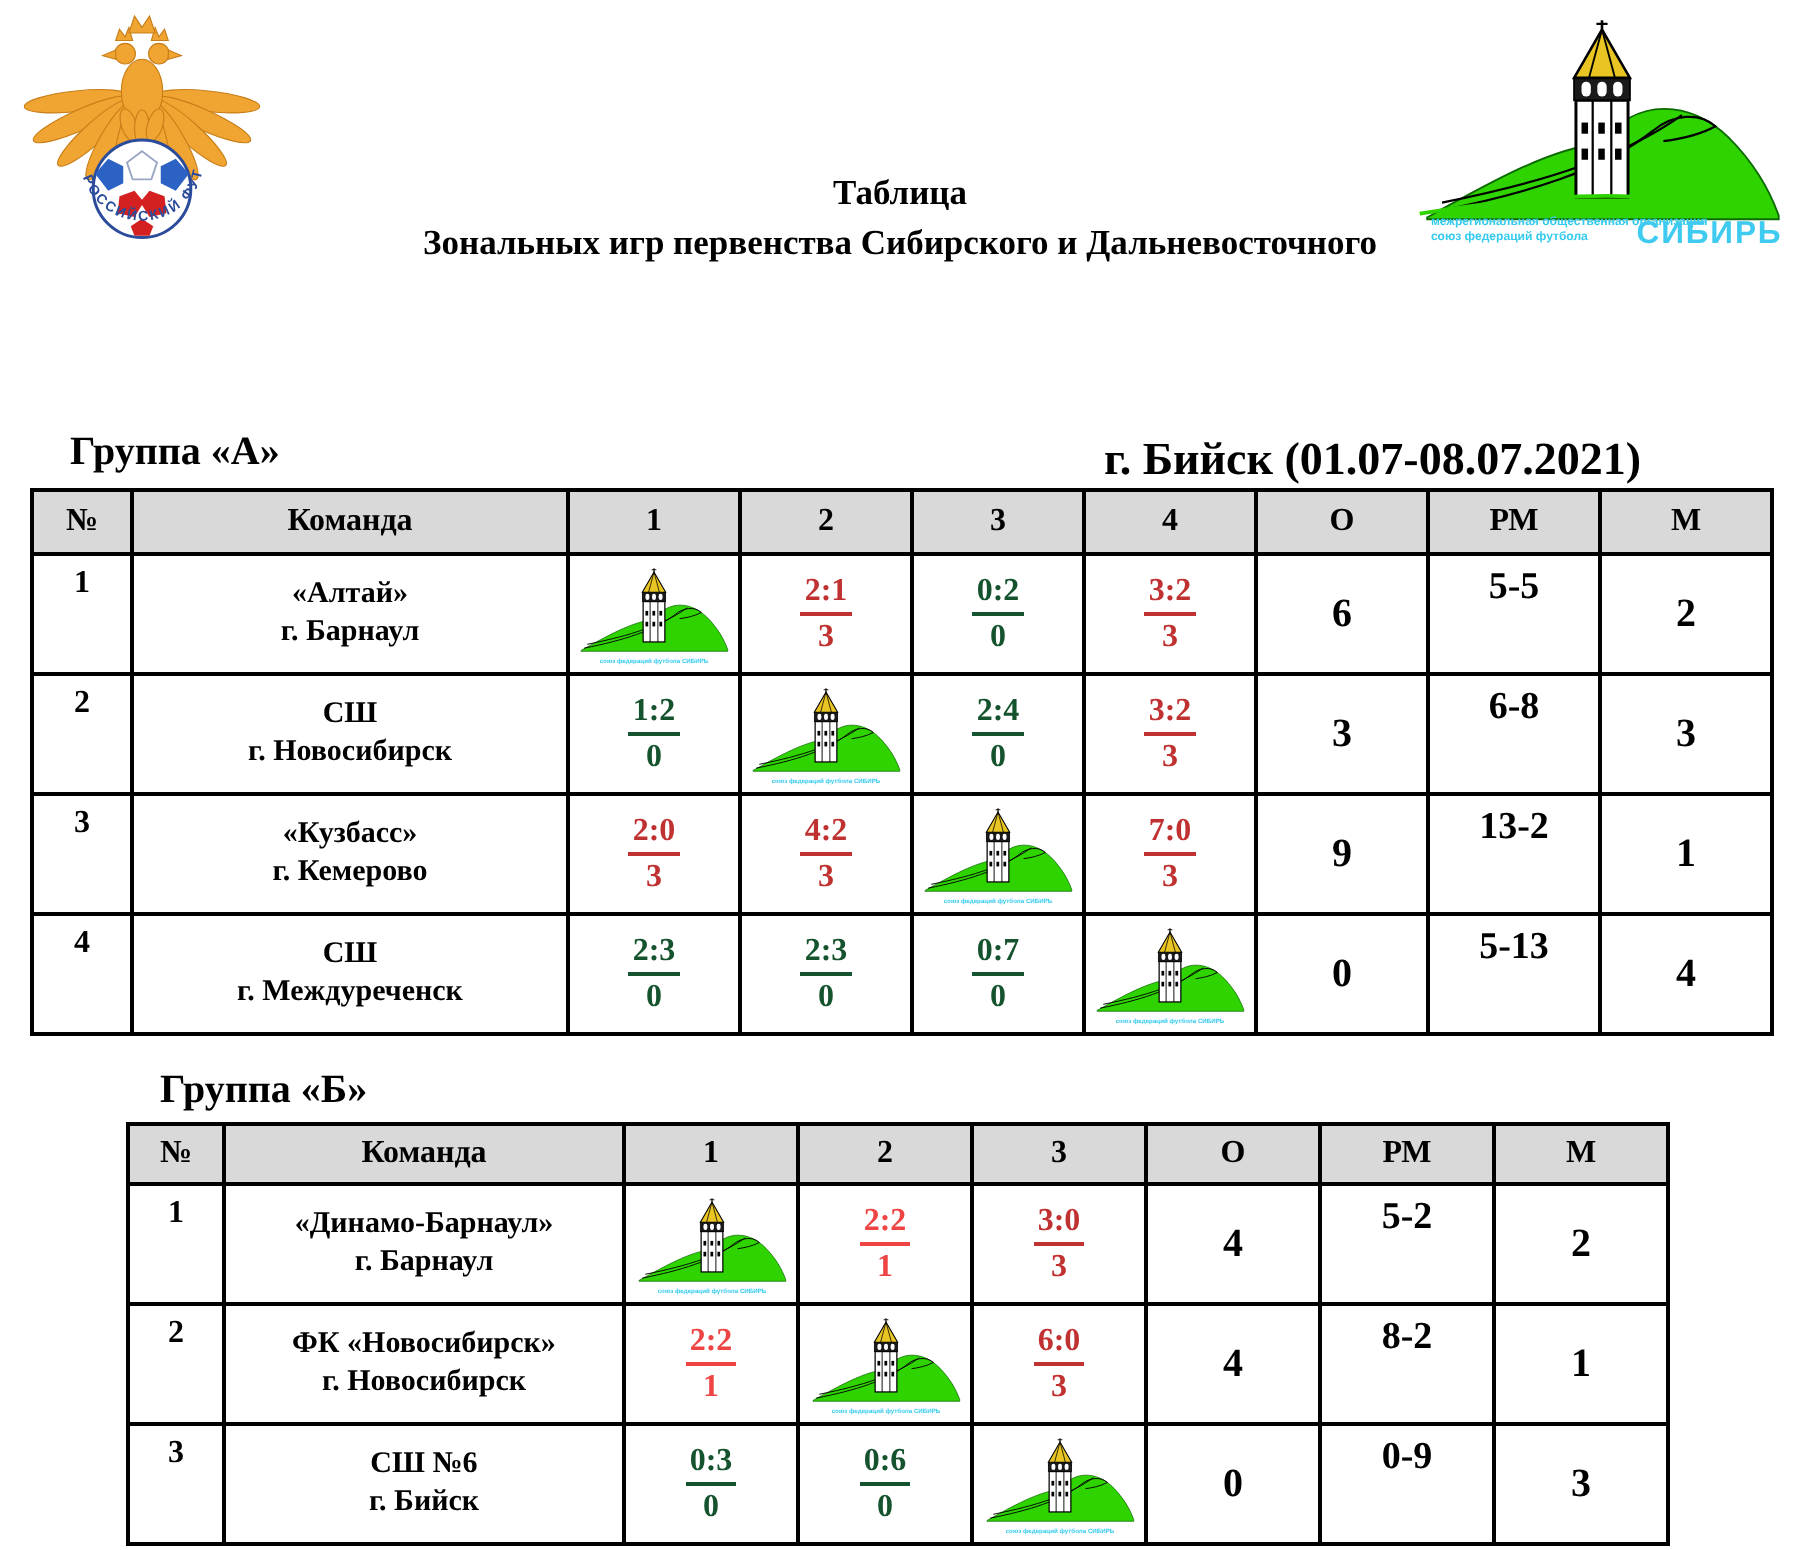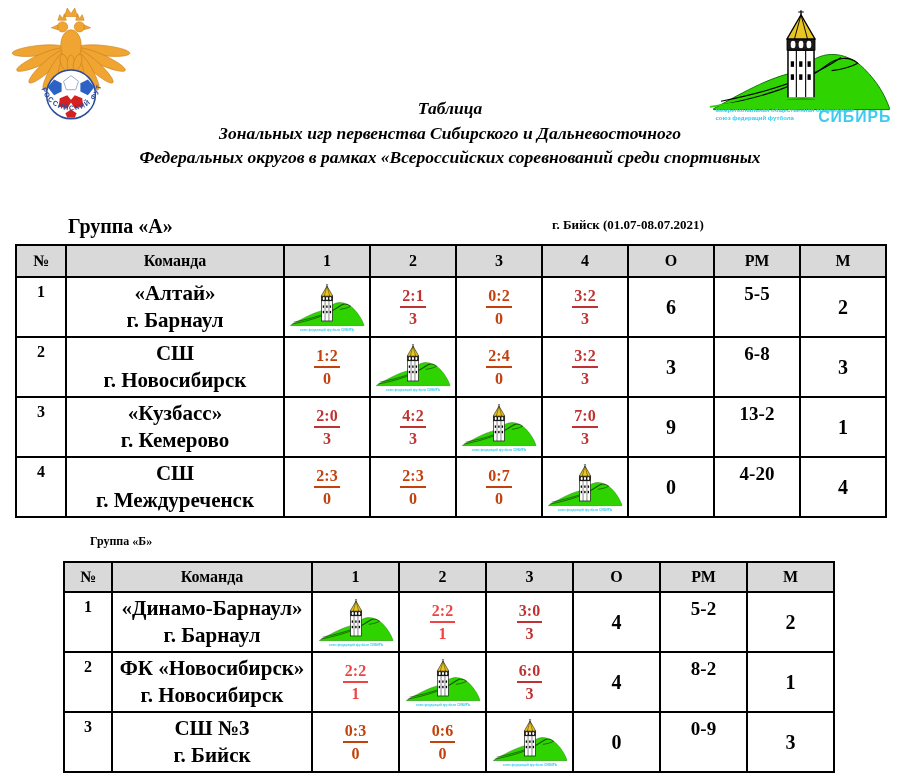--- a/index.html
+++ b/index.html
@@ -4,46 +4,46 @@
 <style>
   * { margin:0; padding:0; box-sizing:border-box; }
   html,body { width:900px; height:775px; }
   body {
     position:relative; overflow:hidden; background:#ffffff;
     font-family:"Liberation Serif","DejaVu Serif",serif; font-weight:bold; color:#000;
   }
   
   .rfu-logo { position:absolute; left:10px; top:2px; width:122px; height:136px; }
   .sibir-big { position:absolute; left:708px; top:2px; width:186px; height:126px; }
-  .title-block { position:absolute; left:0; right:0; top:96px; text-align:center;
-                 font-size:17.5px; line-height:24.5px;font-style:italic; }
+  .title-block { position:absolute; left:0; right:0; top:84px; text-align:center;
+                 font-size:17.5px; line-height:24.5px; }
   
-  .grp-head-a { position:absolute; left:35px; top:215px; font-size:20px;margin-left:33px; }
-  .grp-loc-a  { position:absolute; left:552px; top:217px; font-size:13px; }
-  .grp-head-b { position:absolute; left:90px; top:534px; font-size:12px; }
+  .grp-head-a { position:absolute; left:35px; top:215px; font-size:20px; }
+  .grp-loc-a  { position:absolute; left:552px; top:217px; font-size:23px; }
+  .grp-head-b { position:absolute; left:80px; top:534px; font-size:20px; }
   
   table { border-collapse:collapse; table-layout:fixed; position:absolute; background:#fff; }
   #tableA { left:15px; top:244px; width:870px; }
   #tableB { left:63px; top:561px; width:770px; }
   th, td { border:2px solid #000; text-align:center; vertical-align:middle; overflow:hidden; }
   thead th { background:#d9d9d9; font-size:16px; height:32px; }
   #tableB thead th { height:30px; }
   tbody tr { height:60px; }
   td.num { vertical-align:top; padding-top:5px; font-size:16px; }
-  td.team { font-size:21px; line-height:1.3; }
+  td.team { font-size:15px; line-height:1.3; }
   td.pts  { font-size:20px; }
   td.rm   { vertical-align:top; padding-top:5px; font-size:19px;margin-left:37px; }
   td.place{ font-size:20px; }
   
   .score { display:flex; flex-direction:column; align-items:center; font-size:16px; line-height:1.1; }
   .score .sc { border-bottom:2px solid currentColor; padding:0 2px 1px; }
   .score .pt { margin-top:2px; }
   .win  { color:#c03232; }
   .draw { color:#ef4444; }
-  .loss { color:#c2410c; }
+  .loss { color:#14532d; }
   .mini-logo { display:block; margin:0 auto; }
   .tiny-cap { font-size:8px; fill:#35cbee; font-family:"Liberation Sans",sans-serif; }
   .cap-line { font-size:6.5px; fill:#35cbee; font-family:"Liberation Sans",sans-serif; }
   .sibir-word { font-size:17px; fill:#3fcbf0; font-weight:bold; font-family:"Liberation Sans",sans-serif; letter-spacing:1px; }
   .rfu-circ-text { font-size:7.5px; fill:#2b4b9b; font-family:"Liberation Sans",sans-serif; font-weight:bold; letter-spacing:1.2px; }
   svg { display:block; }
 </style>
 </head>
 <body>
 
@@ -146,21 +146,20 @@
   <use href="#sibir-emblem"></use>
   <path d="M2,112 C50,104 100,100 130,104" fill="none" stroke="#2fd400" stroke-width="2"></path>
   <text x="8" y="118" class="cap-line">межрегиональная общественная организация</text>
   <text x="8" y="126" class="cap-line">союз федераций футбола</text>
   <text x="197" y="128" text-anchor="end" class="sibir-word">СИБИРЬ</text>
 </svg>
 
 <div class="title-block">
   <div>Таблица</div>
   <div>Зональных игр первенства Сибирского и Дальневосточного</div>
-  <div>Федеральных округов в рамках «Всероссийских соревнований среди спортивных</div>
 </div>
 
 <div class="grp-head-a">Группа «А»</div>
 <div class="grp-loc-a">г. Бийск (01.07-08.07.2021)</div>
 
 <table id="tableA">
   <colgroup>
     <col style="width:50px">
       <col style="width:218px">
     <col style="width:86px">
@@ -311,21 +310,21 @@
             <span class="pt">0</span>
           </div>
         </td>
       <td>
         <svg class="mini-logo" viewBox="0 0 200 134" width="78" height="52">
             <use href="#sibir-emblem"></use>
             <text x="100" y="130" text-anchor="middle" class="tiny-cap">союз федераций футбола СИБИРЬ</text>
           </svg>
       </td>
       <td class="pts">0</td>
-      <td class="rm">4-20</td>
+      <td class="rm">5-13</td>
       <td class="place">4</td>
     </tr>
   </tbody>
 </table>
 
 <div class="grp-head-b">Группа «Б»</div>
 
 <table id="tableB">
   <colgroup>
     <col style="width:48px">
@@ -402,21 +401,21 @@
             <span class="pt">3</span>
           </div>
         </td>
       <td class="pts">4</td>
       <td class="rm">8-2</td>
       <td class="place">1</td>
     </tr>
     <tr>
       <td class="num">3</td>
       <td class="team">
-        <div>СШ №3</div>
+        <div>СШ №6</div>
         <div>г. Бийск</div>
       </td>
       <td>
           <div class="score loss">
             <span class="sc">0:3</span>
             <span class="pt">0</span>
           </div>
         </td>
       <td>
           <div class="score loss">

